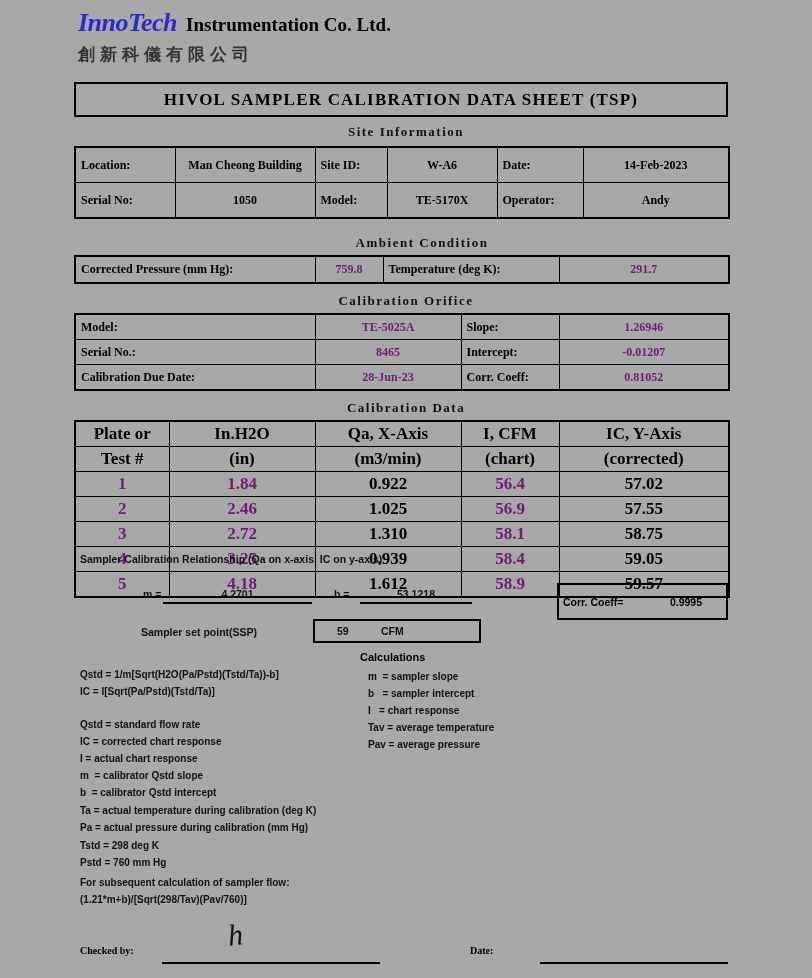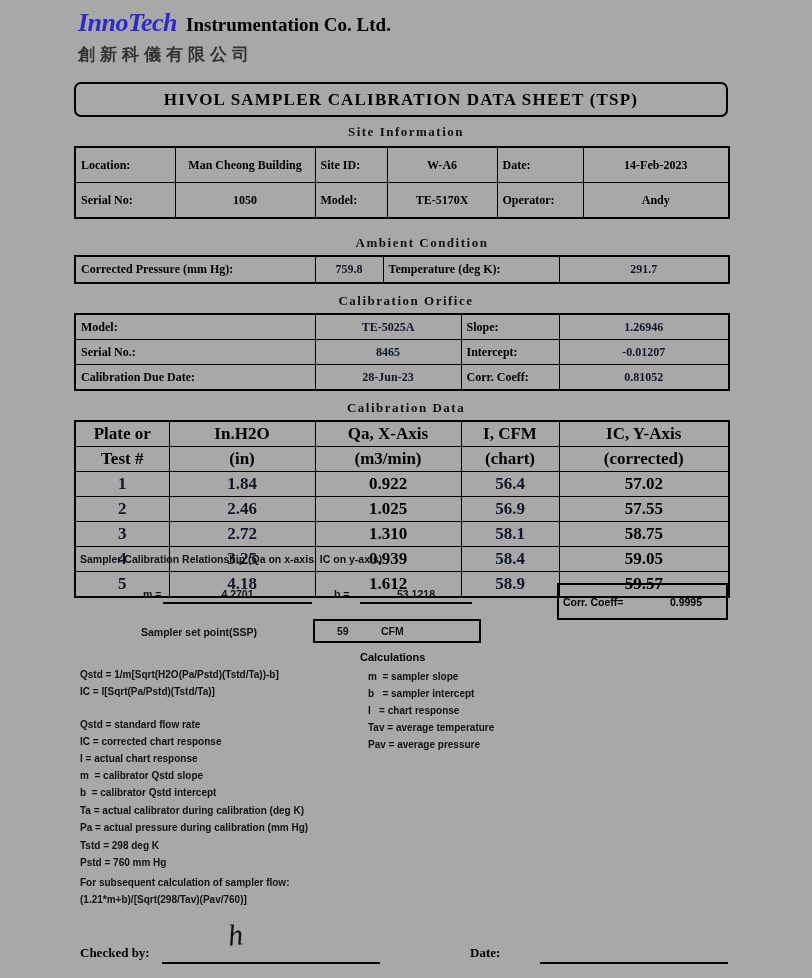--- a/index.html
+++ b/index.html
@@ -30,21 +30,21 @@
   }
 
   
   .frame{
     position:absolute;
     border:2px solid #000;
     box-sizing:border-box;
   }
   .title-box{
     left:74px;top:82px;width:654px;height:35px;
-    display:flex;align-items:center;justify-content:center;border-radius:7px;
+    display:flex;align-items:center;justify-content:center;
   }
   .title-box .t{
     font-family:"Liberation Serif", serif;
     font-size:17px;font-weight:bold;letter-spacing:1.2px;
   }
 
   .section-label{
     position:absolute;width:100%;text-align:center;
     font-family:"Liberation Serif", serif;
     font-weight:bold;font-size:13px;letter-spacing:1.5px;color:#111;
@@ -58,21 +58,21 @@
   }
   table.grid td{
     border:1px solid #000;
     padding:2px 5px;
     height:17px;
     white-space:nowrap;
     overflow:hidden;
   }
   table.grid.thick{border:2px solid #000;}
   .lbl{font-weight:bold;}
-  .val{color:#0f172a;font-weight:bold;text-align:center;}
+  .val{color:#701a75;font-weight:bold;text-align:center;}
   .valb{color:#000;font-weight:bold;text-align:center;}
 
   
   #site-info{left:74px;top:146px;width:654px;}
   #site-info td{height:30px;font-size:12px;}
 
   
   #ambient{left:74px;top:255px;width:654px;}
   #ambient td{height:21px;font-size:12px;}
 
@@ -124,21 +124,21 @@
   .calc-title{
     position:absolute;left:360px;top:651px;
     font-family:"Liberation Sans", sans-serif;
     font-size:11px;font-weight:bold;
   }
 
   
   .foot-lbl{
     position:absolute;
     font-family:"Liberation Serif", serif;
-    font-size:13px;font-weight:bold;
+    font-size:10px;font-weight:bold;
   }
   .sig-line{position:absolute;border-bottom:2px solid #000;}
   .sig-mark{
     position:absolute;left:228px;top:918px;
     font-family:"Liberation Serif", serif;
     font-size:30px;font-style:italic;color:#111;
     transform:rotate(-6deg);
   }
   .date-val{
     position:absolute;text-align:center;
@@ -331,21 +331,21 @@
   <div class="legend" style="left:368px;top:686px;">b   = sampler intercept</div>
   <div class="legend" style="left:368px;top:703px;">I   = chart response</div>
   <div class="legend" style="left:368px;top:720px;">Tav = average temperature</div>
   <div class="legend" style="left:368px;top:737px;text-align:right;">Pav = average pressure</div>
 
   <div class="legend" style="left:80px;top:717px;">Qstd = standard flow rate</div>
   <div class="legend" style="left:80px;top:734px;">IC = corrected chart response</div>
   <div class="legend" style="left:80px;top:751px;">I = actual chart response</div>
   <div class="legend" style="left:80px;top:768px;">m  = calibrator Qstd slope</div>
   <div class="legend" style="left:80px;top:785px;">b  = calibrator Qstd intercept</div>
-  <div class="legend" style="left:80px;top:803px;">Ta = actual calibrator during calibration (deg K)</div>
+  <div class="legend" style="left:80px;top:803px;">Ta = actual temperature during calibration (deg K)</div>
   <div class="legend" style="left:80px;top:820px;">Pa = actual pressure during calibration (mm Hg)</div>
   <div class="legend" style="left:80px;top:838px;">Tstd = 298 deg K</div>
   <div class="legend" style="left:80px;top:855px;">Pstd = 760 mm Hg</div>
   <div class="legend" style="left:80px;top:875px;">For subsequent calculation of sampler flow:</div>
   <div class="legend" style="left:80px;top:892px;">(1.21*m+b)/[Sqrt(298/Tav)(Pav/760)]</div>
 
   <div class="foot-lbl" style="left:80px;top:945px;">Checked by:</div>
   <div class="sig-line" style="left:162px;top:962px;width:218px;"></div>
   <div class="sig-mark">h</div>
 

